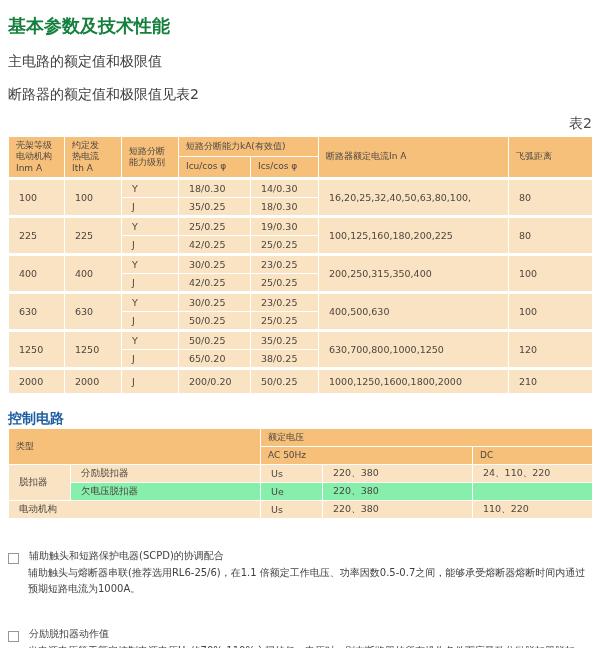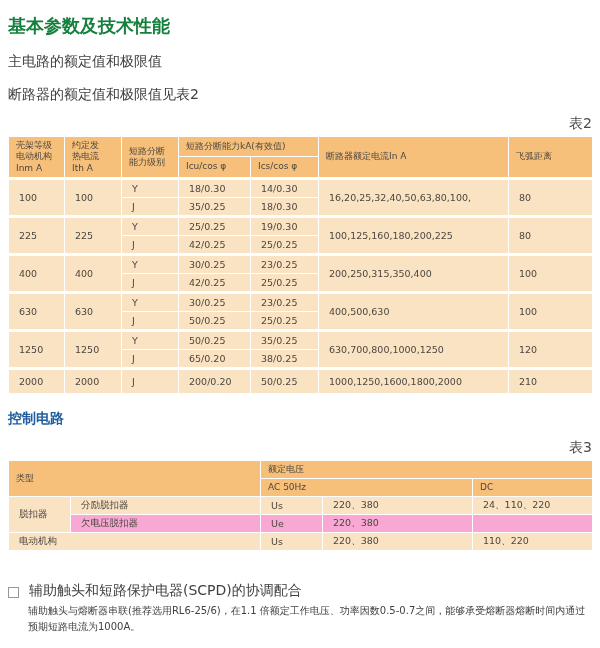--- a/index.html
+++ b/index.html
@@ -18,25 +18,25 @@
     background:#f6c07b;font-weight:normal;font-size:9px;line-height:1.25;
     text-align:left;padding:3px 5px 3px 7px;color:#4c4640;vertical-align:middle;
   }
   td{
     background:#fae3c2;font-size:9.5px;padding:2px 5px 2px 10px;
     color:#4c4640;vertical-align:middle;height:13px;
   }
   th,td{border:1px solid #ffffff;overflow:hidden;}
   .t2 tr.gs td{border-top:3px solid #ffffff;}
   .t2 tr.tall td{height:19px;}
-  .t3 td.lt{background:#f9a8d4;}
+  .t3 td.lt{background:#86efac;}
   .pre{white-space:pre-line;}
   .notes{margin-top:9px;}
   .note{margin-top:5px;}
-  .note-head{display:flex;align-items:center;font-size:14px;line-height:1.55;margin-top:29px;}
+  .note-head{display:flex;align-items:flex-end;font-size:10px;line-height:1.55;margin-top:29px;}
   .checkbox{
     flex:0 0 auto;width:9px;height:9px;border:1px solid #979797;
     background:#ffffff;margin:3px 10px 0 0;
   }
   .note-body{font-size:10px;line-height:1.62;margin:1px 0 0 20px;}
 </style>
 </head>
 <body>
 
 <div class="wrap">
@@ -159,21 +159,20 @@
         <td>200/0.20</td>
         <td>50/0.25</td>
         <td>1000,1250,1600,1800,2000</td>
         <td>210</td>
       </tr>
     </tbody>
   </table>
 
   <div class="section-title">控制电路</div>
 
-  <div class="tbl-label">表3</div>
 
   <table class="t3">
     <colgroup>
       <col style="width:62px">
         <col style="width:190px">
         <col style="width:62px">
       <col style="width:150px">
         <col style="width:120px">
     </colgroup>
     <thead>

